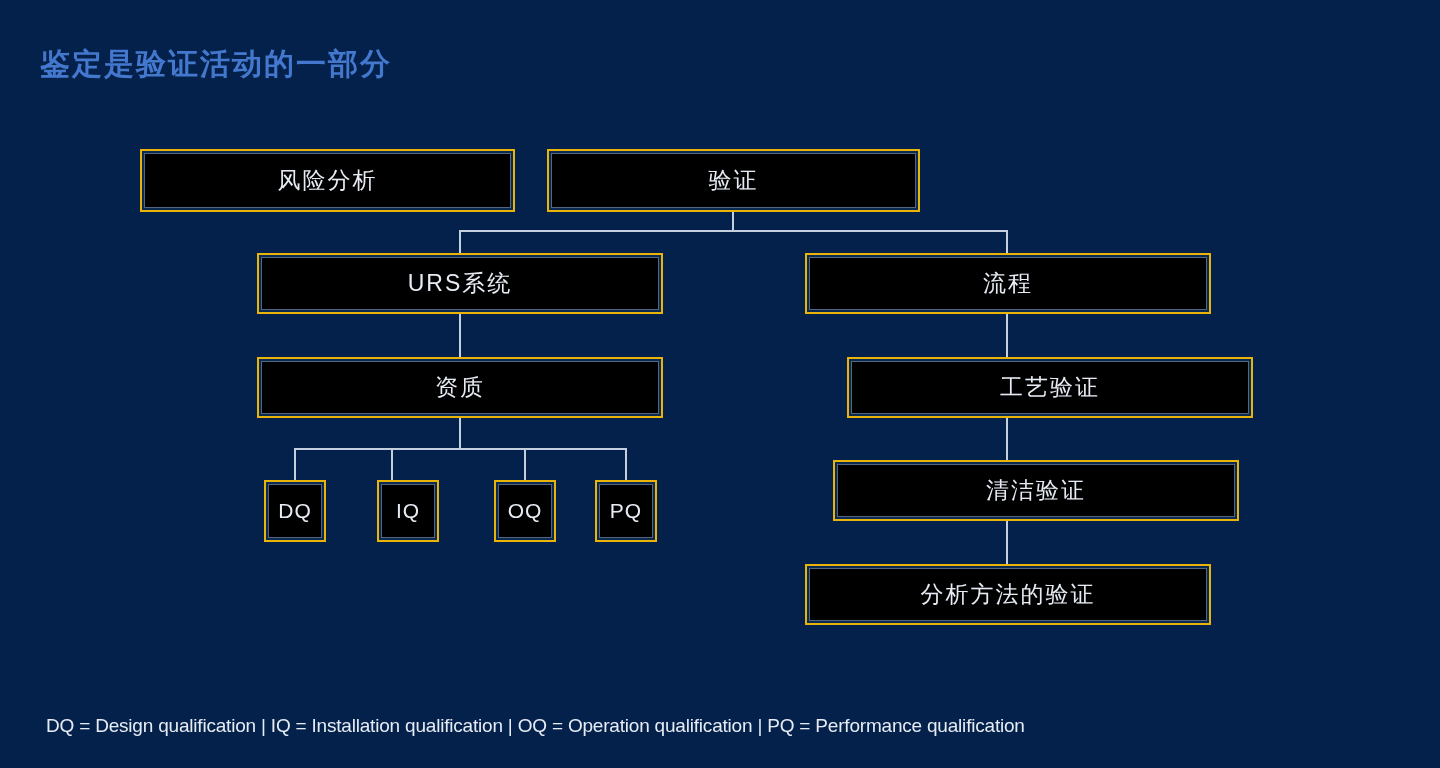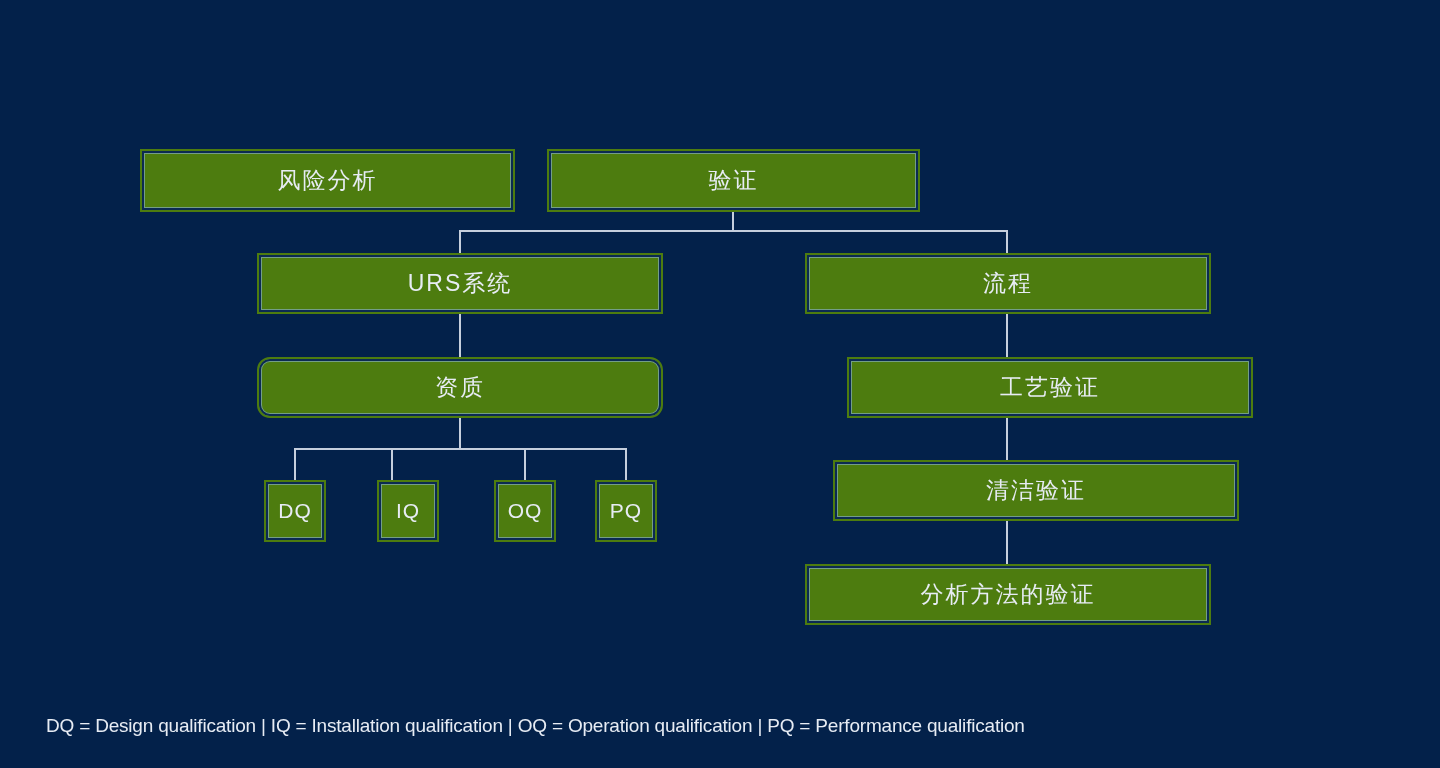--- a/index.html
+++ b/index.html
@@ -17,22 +17,22 @@
     position:absolute;
     left:40px;top:44px;
     font-size:30px;
     font-weight:bold;
     letter-spacing:2px;
     color:#4478ce;
   }
   .node{
     position:absolute;
     box-sizing:border-box;
-    border:2px solid #4d7c0f;
-    background:#4d7c0f;
+    border:2px solid #eab308;
+    background:#000000;
     box-shadow: inset 0 0 0 2px #0b2a52, inset 0 0 0 3px rgba(150,185,235,0.55);
     display:flex;
     align-items:center;
     justify-content:center;
     color:#e7ecf4;
     font-size:23px;
     letter-spacing:2px;
   }
   .node.small{
     font-size:21px;
@@ -40,21 +40,21 @@
   }
   .line{
     position:absolute;
     background:#c6cfdd;
   }
   
   #n-risk      {left:140px;top:149px;width:375px;height:63px;}
   #n-validation{left:547px;top:149px;width:373px;height:63px;}
   #n-urs       {left:257px;top:253px;width:406px;height:61px;}
   #n-process   {left:805px;top:253px;width:406px;height:61px;}
-  #n-qual      {left:257px;top:357px;width:406px;height:61px;border-radius:13px;}
+  #n-qual      {left:257px;top:357px;width:406px;height:61px;}
   #n-procval   {left:805px;top:357px;width:406px;height:61px;margin-left:42px;}
   #n-cleanval  {left:805px;top:460px;width:406px;height:61px;margin-left:28px;}
   #n-analval   {left:805px;top:564px;width:406px;height:61px;}
   
   #n-dq{left:264px;top:480px;width:62px;height:62px;}
   #n-iq{left:361px;top:480px;width:62px;height:62px;margin-left:16px;}
   #n-oq{left:494px;top:480px;width:62px;height:62px;}
   #n-pq{left:595px;top:480px;width:62px;height:62px;}
   
   #c1 {left:732px; top:212px;width:2px;  height:19px;}
@@ -78,20 +78,21 @@
     letter-spacing:-0.2px;
     color:#e7ecf4;
     margin-top:12px;
   }
 </style>
 </head>
 <body>
 
 <div class="slide">
 
+  <div class="slide-title">鉴定是验证活动的一部分</div>
 
   <div class="node" id="n-risk">
     <span>风险分析</span>
   </div>
   <div class="node" id="n-validation">
     <span>验证</span>
   </div>
 
   <div class="node" id="n-urs">
     <span>URS系统</span>

